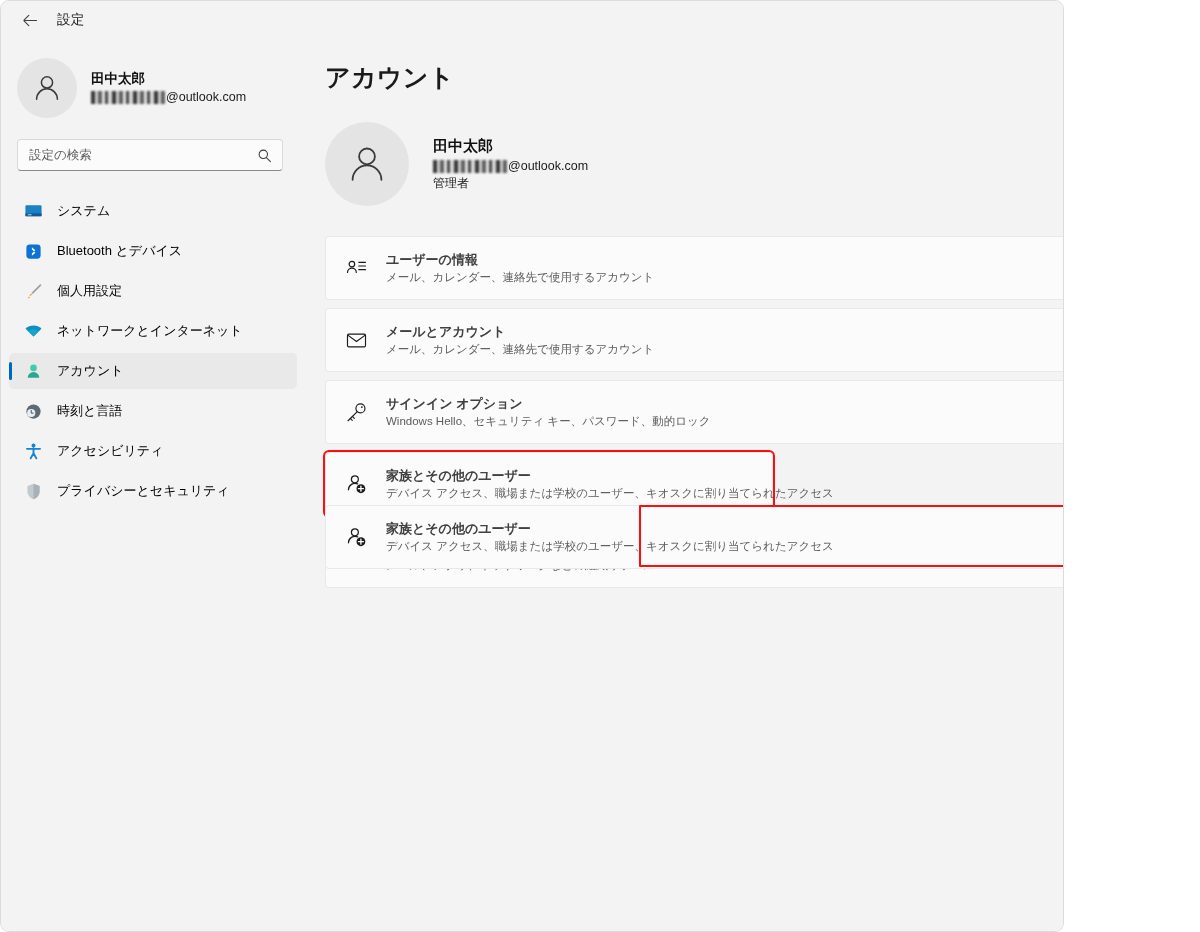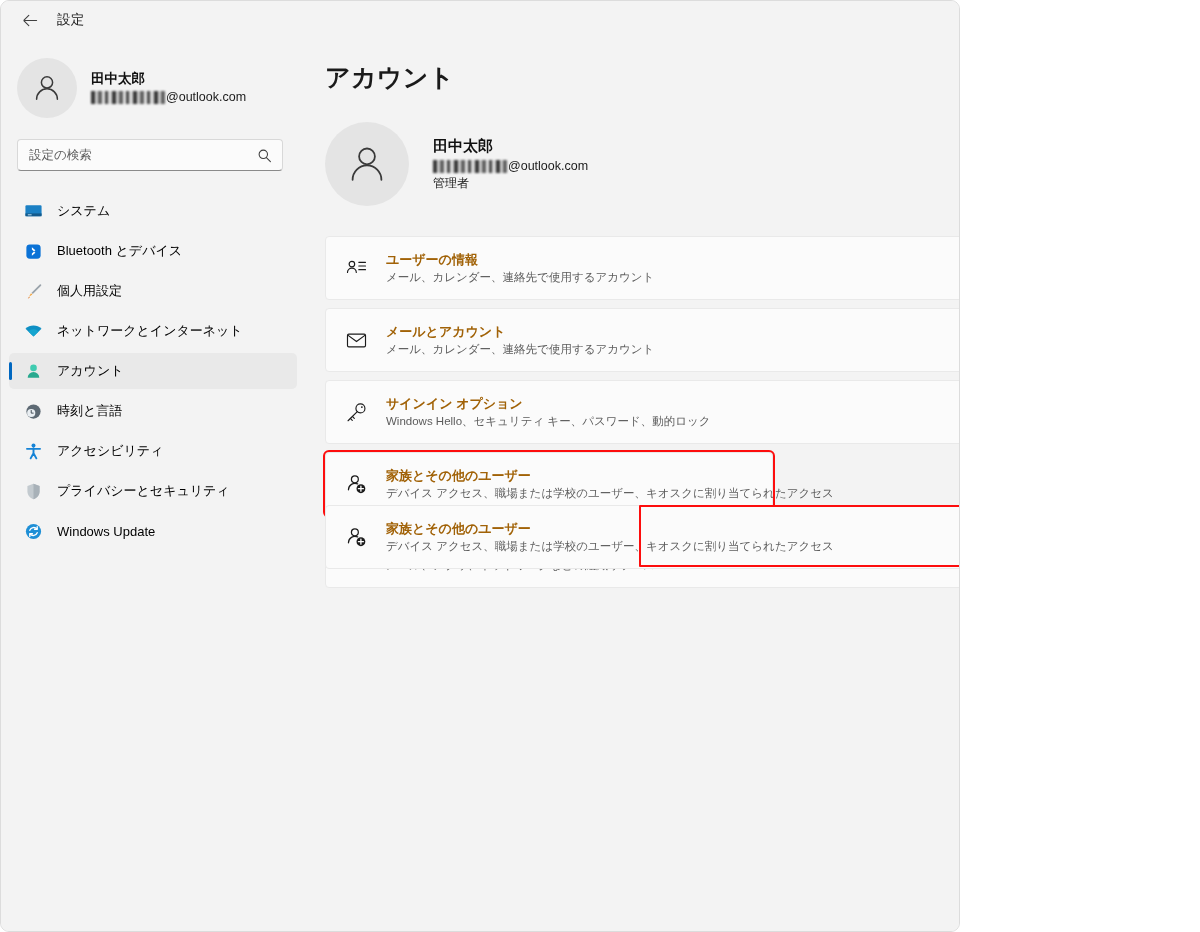--- a/index.html
+++ b/index.html
@@ -7,21 +7,21 @@
   html, body {
     width: 1200px;
     height: 932px;
     background: #ffffff;
     font-family: "Liberation Sans", "DejaVu Sans", sans-serif;
     overflow: hidden;
   }
 
   #window {
     position: relative;
-    width: 960px;
+    width: 1064px;
     height: 932px;
     background: #f3f3f3;
     border-radius: 9px;
     border: 1px solid #dcdcdc;
     overflow: hidden;
   }
 
   
   #titlebar {
     position: absolute;
@@ -257,21 +257,21 @@
   }
   .card-text {
     margin-left: 16px;
     line-height: 1.35;
     flex: 1;
     min-width: 0;
   }
   .card-title {
     font-size: 13px;
     font-weight: bold;
-    color: #a16207;
+    color: #404040;
   }
   .card-sub {
     font-size: 11.5px;
     color: #5c5c5c;
     margin-top: 1px;
     white-space: nowrap;
   }
   .card-chevron {
     margin-right: 20px;
     flex: none;
@@ -419,30 +419,20 @@
       <div class="nav-item">
         <span class="nav-icon">
           <svg width="19" height="19" viewBox="0 0 20 20">
             <path d="M10 1.9 3.6 4.3v5.4c0 4 2.7 7.2 6.4 8.4 3.7-1.2 6.4-4.4 6.4-8.4V4.3L10 1.9z" fill="#c3cacf"></path>
             <path d="M10 1.9v16.2c3.7-1.2 6.4-4.4 6.4-8.4V4.3L10 1.9z" fill="#a8b1b8"></path>
           </svg>
         </span>
         <span class="nav-label">プライバシーとセキュリティ</span>
       </div>
 
-      <div class="nav-item">
-        <span class="nav-icon">
-          <svg width="19" height="19" viewBox="0 0 20 20">
-            <circle cx="10" cy="10" r="8" fill="#1e8fd6"></circle>
-            <path d="M13.6 7.4a4.4 4.4 0 0 0-7.5 1.3M6.4 12.6a4.4 4.4 0 0 0 7.5-1.3" stroke="#ffffff" stroke-width="1.4" fill="none" stroke-linecap="round"></path>
-            <path d="M13.9 4.8v2.8h-2.8M6.1 15.2v-2.8h2.8" stroke="#ffffff" stroke-width="1.4" fill="none" stroke-linecap="round" stroke-linejoin="round"></path>
-          </svg>
-        </span>
-        <span class="nav-label">Windows Update</span>
-      </div>
 
     </div>
   </div>
 
   <div id="main">
 
     <h1 id="page-title">アカウント</h1>
 
     <div id="account-hero">
       <div id="hero-avatar">

